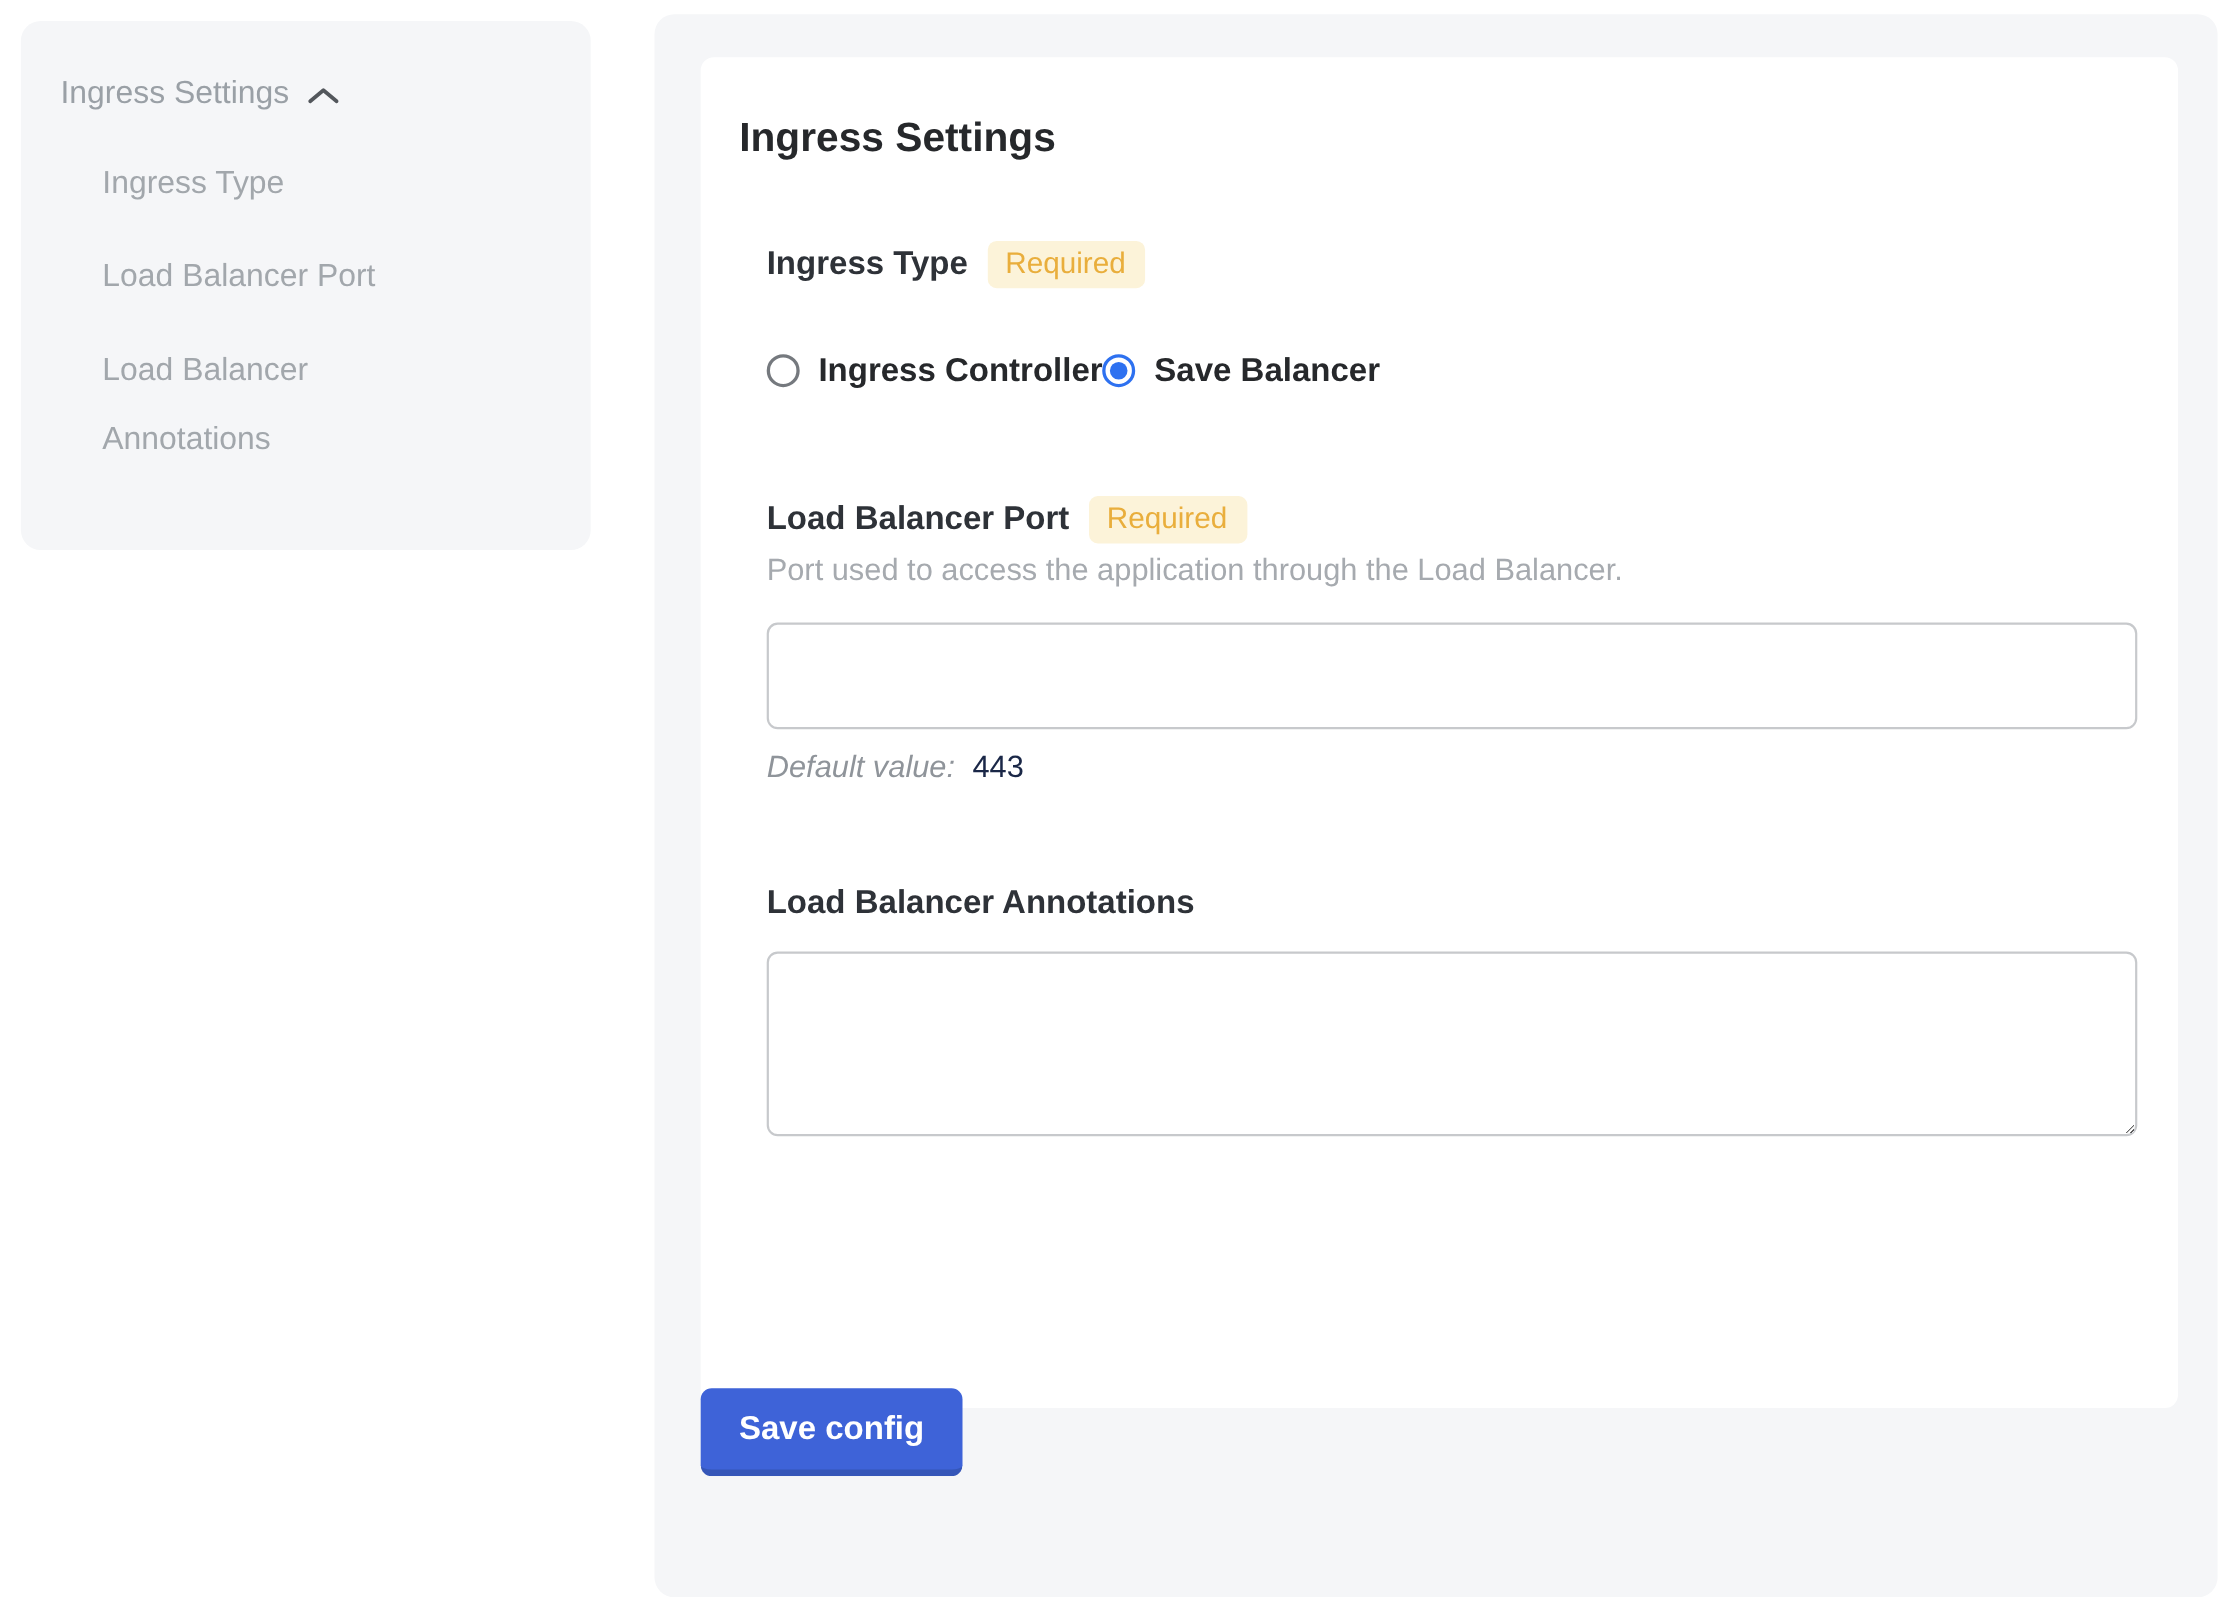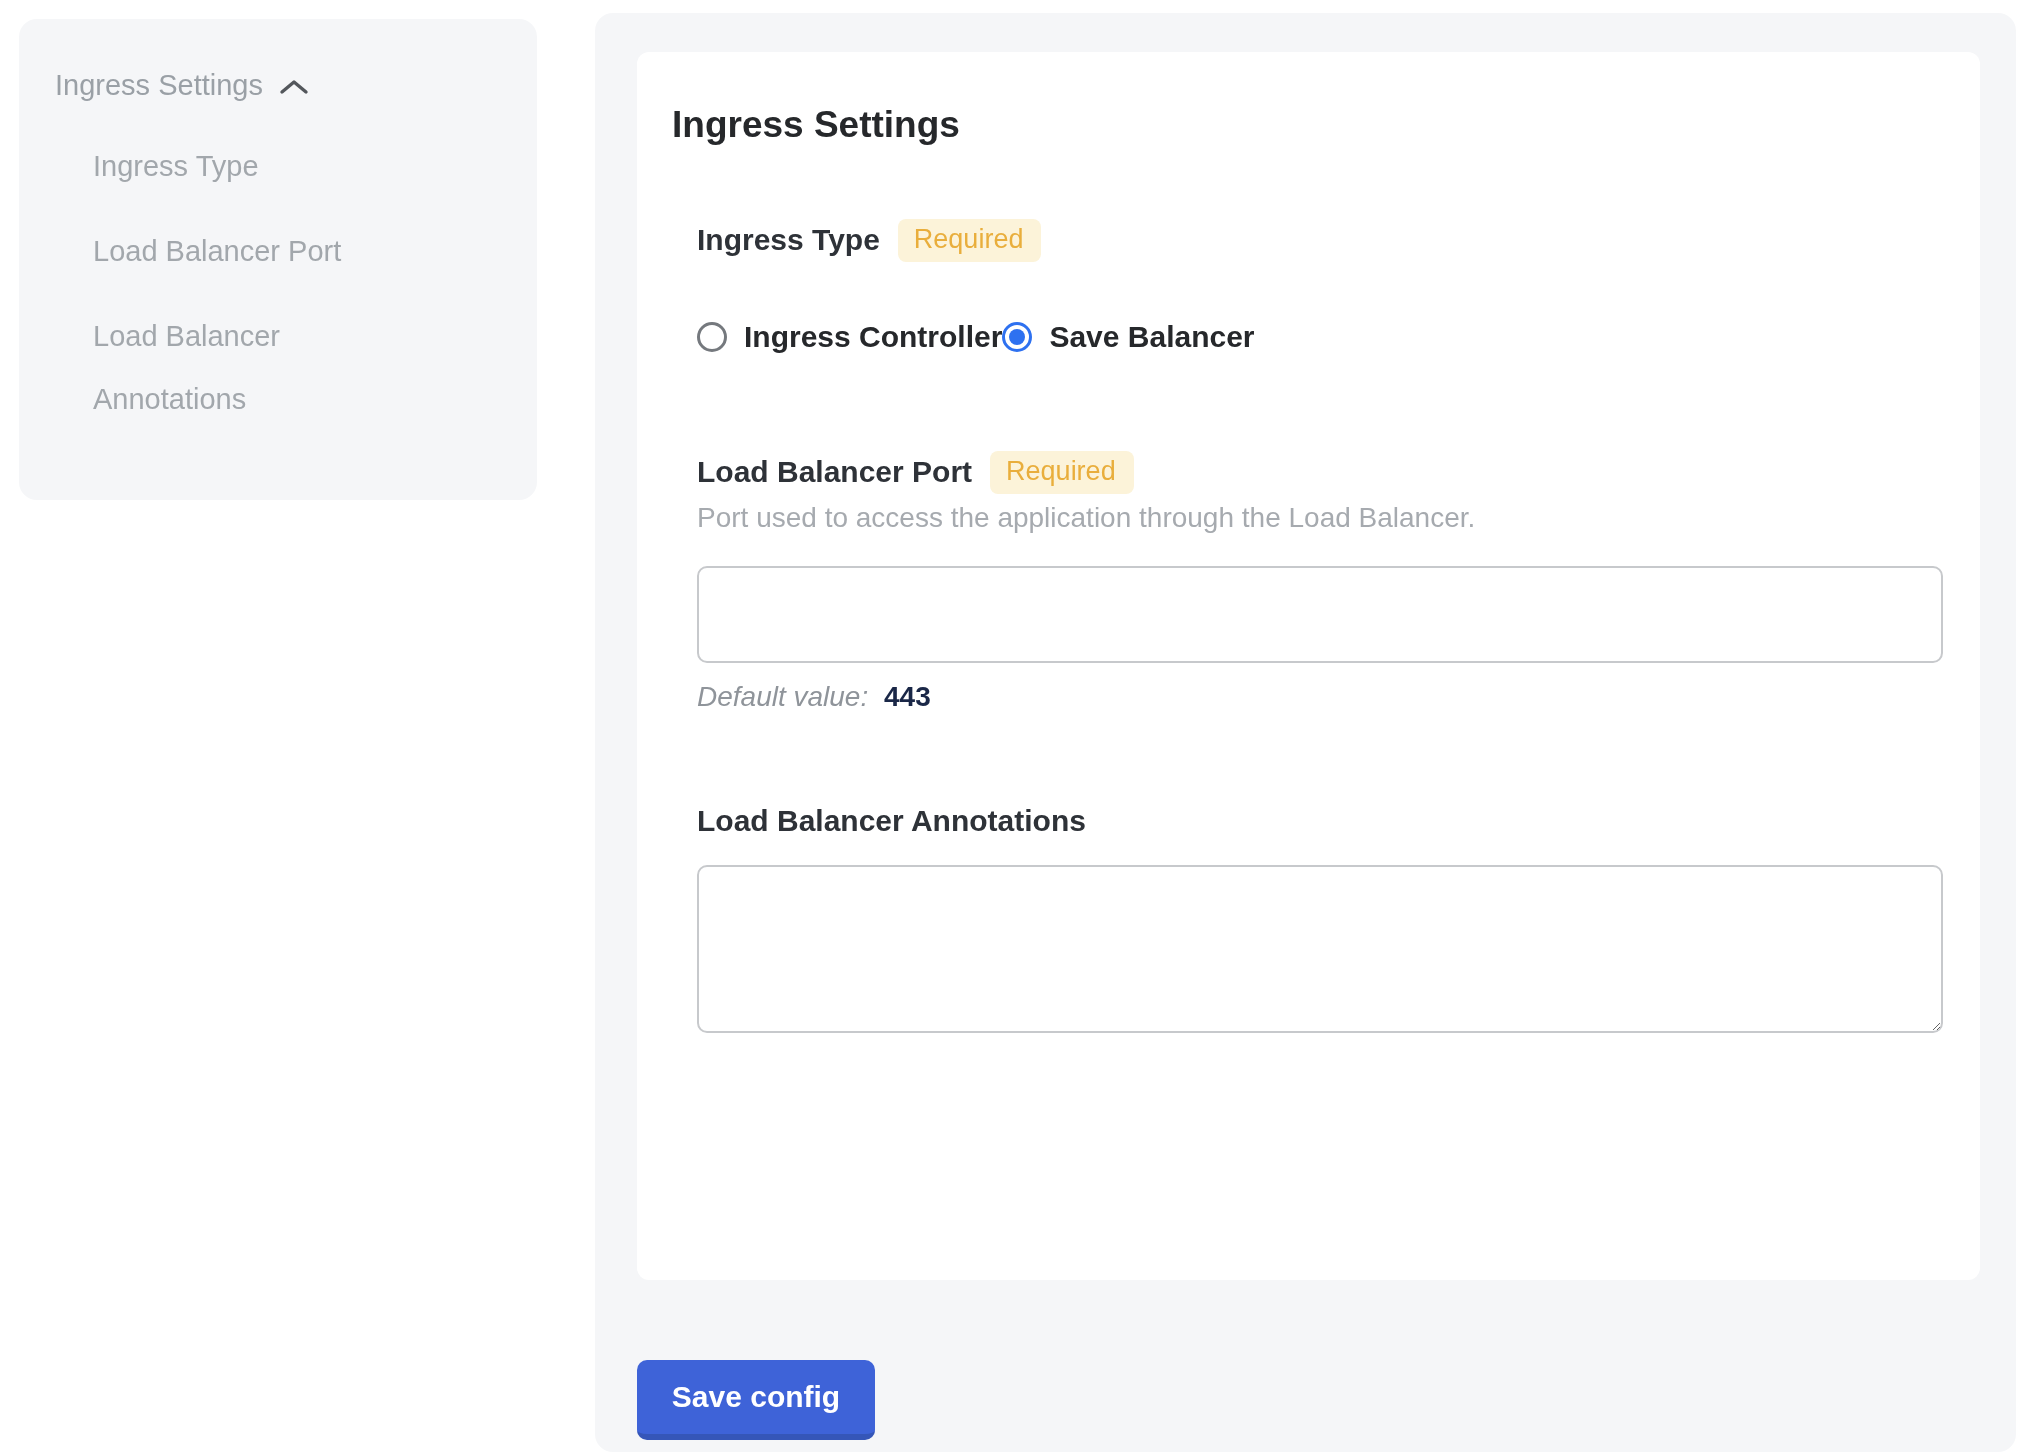--- a/index.html
+++ b/index.html
@@ -138,41 +138,41 @@
     font-size: 28px;
     font-family: "Liberation Sans", sans-serif;
     padding: 0 20px;
     outline: none;
   }
   .default-row {
     margin-top: 16px;
     font-size: 28px; line-height: 36px;
   }
   .default-label { color: #8f949a; font-style: italic; }
-  .default-value { color: #1a2747; font-weight: 700; margin-left: 8px; }
+  .default-value { color: #1a2747; font-weight: 400; margin-left: 8px; }
 
   .annotations-textarea {
     display: block;
     margin-top: 22px;
     width: 100%;
     height: 168px;
     border: 2px solid #c7c9cc;
     border-radius: 10px;
     background: #fff;
     font-size: 28px;
     font-family: "Liberation Sans", sans-serif;
     padding: 14px 20px;
     outline: none;
     resize: both;
   }
 
   
   .save-btn {
     position: absolute;
-    left: 42px; top: 1347px;
+    left: 42px; top: 1249px;
     width: 238px; height: 80px;
     background: #3e63d8;
     border: none;
     border-bottom: 6px solid #3556b8;
     border-radius: 10px;
     color: #ffffff;
     font-size: 30px;
     font-weight: 700;
     font-family: "Liberation Sans", sans-serif;
     cursor: pointer;

